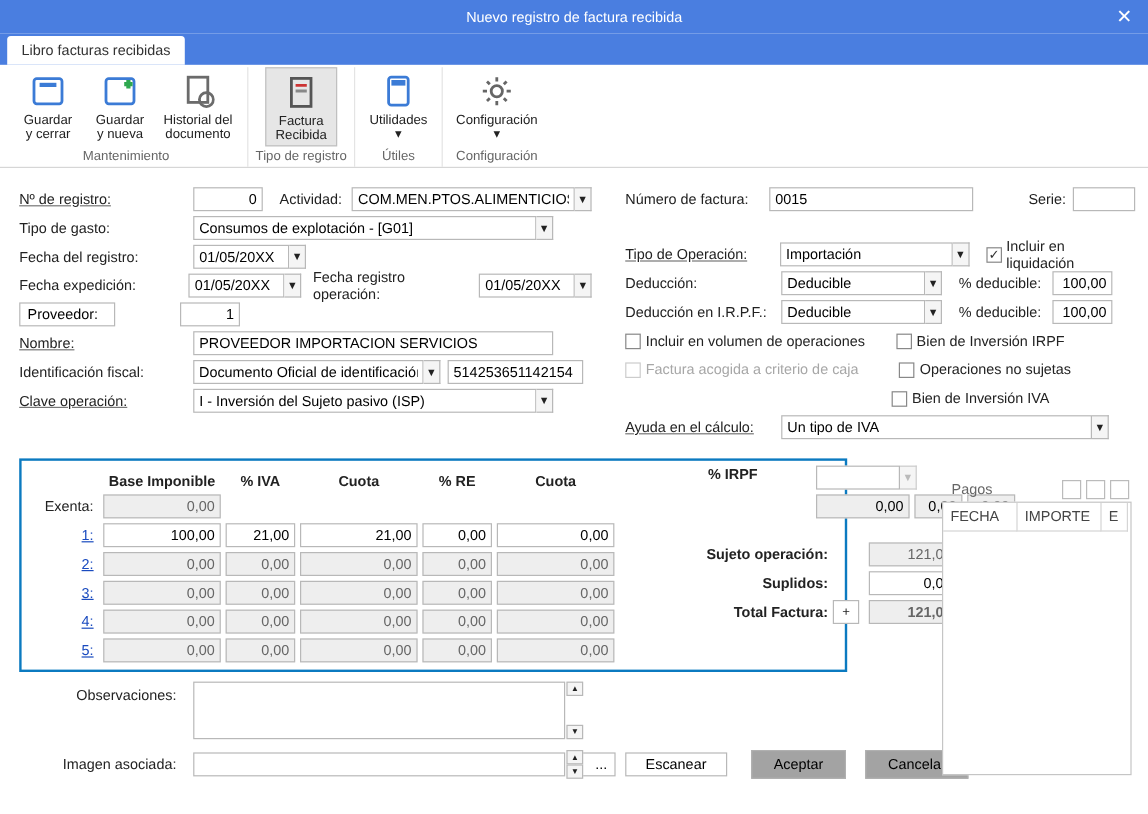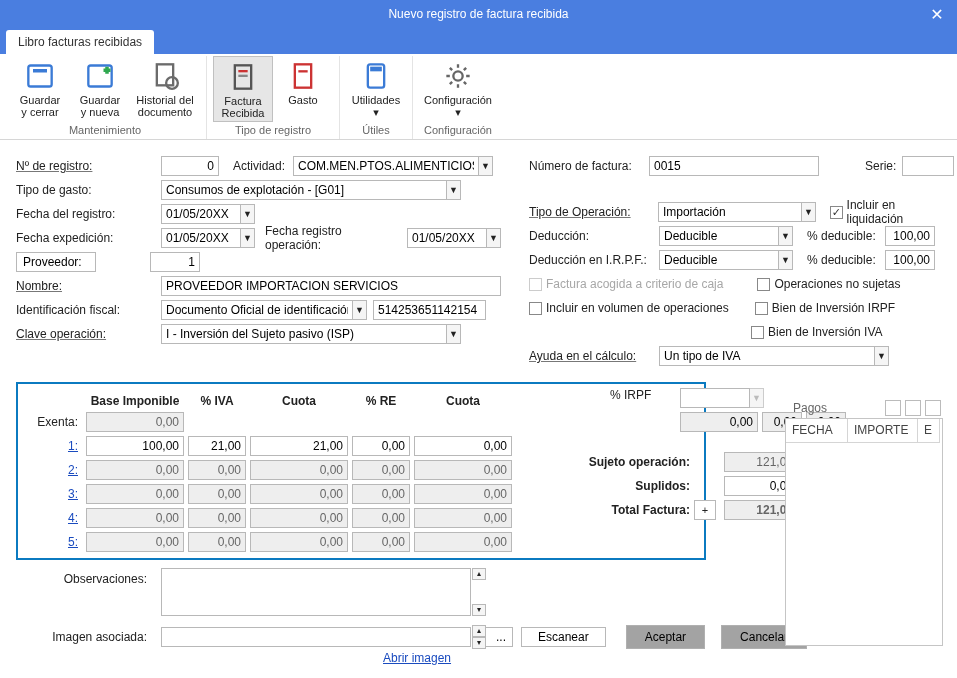--- a/index.html
+++ b/index.html
@@ -150,21 +150,21 @@
   .pagos-head .ttl{ font-size:12px; color:#666; padding-left:6px;}
   .pagos-tools { display:flex; gap:4px;}
   .pagos-tools .ic{ width:16px;height:16px; border:1px solid #bbb;}
   .pagos-table { border:1px solid #c5c5c5; height:228px; background:#fff;}
   .pagos-th { display:grid; grid-template-columns: 62px 70px 22px; height:24px;}
   .pagos-th div{ border-right:1px solid #d5d5d5; border-bottom:1px solid #d5d5d5; padding:4px 6px; font-size:12px; color:#444;}
   .cb { width:13px;height:13px;border:1px solid #888;display:inline-block;}
   .cb.chkd::after{content:"✓"; font-size:11px; position:relative; top:-2px; left:1px; color:#333;}
   .disabled-text{color:#a7a7a7;}
   .irpf-box{display:grid;grid-template-columns: 86px 78px 40px 40px 40px; gap:4px; margin-left:4px;align-items:center;}
-  .irpf-box .h{font-weight:400;height:20px;margin-left:20px;}
+  .irpf-box .h{font-weight:700;height:20px;}
   .irpf-box input{height:20px;border:1px solid #b8b8b8;text-align:right;padding:0 4px;font-size:12px;width:100%;}
   .irpf-box input.ro{background:#eeeeee;}
 </style>
 </head>
 <body>
 
 <div class="titlebar">
   <span>Nuevo registro de factura recibida</span>
   <div class="close">✕</div>
 </div>
@@ -209,28 +209,20 @@
     <div class="rbuttons">
       <div class="rbtn active">
         <svg class="ricon" viewBox="0 0 24 24">
             <rect x="5" y="2" width="14" height="20" fill="none" stroke="#555" stroke-width="2"></rect>
             <line x1="8" y1="7" x2="16" y2="7" stroke="#c33" stroke-width="2"></line>
             <line x1="8" y1="11" x2="16" y2="11" stroke="#888" stroke-width="2"></line>
           </svg>
         <span>Factura</span>
         <span>Recibida</span>
       </div>
-      <div class="rbtn">
-        <svg class="ricon" viewBox="0 0 24 24">
-            <rect x="5" y="2" width="14" height="20" fill="none" stroke="#c33" stroke-width="2"></rect>
-            <line x1="8" y1="8" x2="16" y2="8" stroke="#c33" stroke-width="2"></line>
-          </svg>
-        <span>Gasto</span>
-        <span></span>
-      </div>
     </div>
     <div class="rgrplabel">Tipo de registro</div>
   </div>
 
   <div class="rgroup">
     <div class="rbuttons">
       <div class="rbtn">
         <svg class="ricon" viewBox="0 0 24 24">
             <rect x="5" y="2" width="14" height="20" rx="2" fill="none" stroke="#3b7bd6" stroke-width="2"></rect>
             <rect x="7" y="4" width="10" height="4" fill="#3b7bd6"></rect>
@@ -287,21 +279,21 @@
         <input class="txt date" value="01/05/20XX" style="">
           <span class="dd">▼</span>
       </div>
       <div class="row">
         <button class="btnlink" style="width:80px;text-align:left;padding-left:6px;">Proveedor:</button>
         <span style="width:54px;"></span>
         <input class="txt small" style="width: 50px;" value="1">
       </div>
       <div class="row">
         <label class="lab u">Nombre:</label>
-        <input class="txt" style="width: 340px;" value="PROVEEDOR IMPORTACION SERVICIOS">
+        <input class="txt" style="width: 300px;" value="PROVEEDOR IMPORTACION SERVICIOS">
       </div>
       <div class="row">
         <label class="lab">Identificación fiscal:</label>
         <input class="txt" style="width: 192px;" value="Documento Oficial de identificación">
           <span class="dd">▼</span>
         <span style="width:6px"></span>
         <input class="txt" style="width: 113px;" value="514253651142154">
       </div>
       <div class="row">
         <label class="lab u">Clave operación:</label>
@@ -337,41 +329,41 @@
       </div>
       <div class="row">
         <label class="lab" style="width:130px">Deducción en I.R.P.F.:</label>
         <input class="txt" style="width: 120px;" value="Deducible">
           <span class="dd">▼</span>
         <span style="width:14px"></span>
         <label style="width:78px">% deducible:</label>
         <input class="txt" style="width: 50px; text-align: right;" value="100,00">
       </div>
       <div class="row">
+        <span class="cb"></span>
+        <span style="margin-left:4px">Incluir en  volumen de operaciones</span>
+        <span style="width:26px"></span>
+        <span class="cb"></span>
+        <span style="margin-left:4px">Bien de Inversión IRPF</span>
+      </div>
+      <div class="row">
         <span class="cb" style="border-color:#ccc"></span>
         <span class="disabled-text" style="margin-left:4px">Factura acogida a criterio de caja</span>
         <span style="width:34px"></span>
         <span class="cb"></span>
         <span style="margin-left:4px">Operaciones no sujetas</span>
       </div>
       <div class="row">
-        <span class="cb"></span>
-        <span style="margin-left:4px">Incluir en  volumen de operaciones</span>
-        <span style="width:26px"></span>
-        <span class="cb"></span>
-        <span style="margin-left:4px">Bien de Inversión IRPF</span>
-      </div>
-      <div class="row">
         <span style="width:222px"></span>
         <span class="cb"></span>
         <span style="margin-left:4px">Bien de Inversión IVA</span>
       </div>
       <div class="row">
         <label class="lab u" style="width:130px">Ayuda en el cálculo:</label>
-        <input class="txt" style="width: 216px;" value="Un tipo de IVA">
+        <input class="txt" style="width: 259px;" value="Un tipo de IVA">
           <span class="dd">▼</span>
       </div>
     </div>
   </div>
 
   <div class="ivabox">
     <div style="display:flex;">
       <div class="ivagrid" id="ivagrid">
           <div class="side"></div>
           <div class="hd">Base Imponible</div>
@@ -475,26 +467,20 @@
             </div>
         </div>
         <button class="btnlink" style="width:30px">...</button>
         <button class="btnlink">Escanear</button>
       </div>
       <div class="btnrow">
         <button class="btn">Aceptar</button>
         <button class="btn">Cancelar</button>
       </div>
     </div>
-    <div class="obs-row" style="margin-top:-4px">
-      <div class="obs-label"></div>
-      <div style="width:310px"></div>
-      <div style="width:30px"></div>
-      <span class="link" style="margin-left:-118px">Abrir imagen</span>
-    </div>
   </div>
 </div>
 
 <div class="pagos-panel">
   <div class="pagos-head">
     <span class="ttl">Pagos</span>
     <div class="pagos-tools">
       <span class="ic"></span>
       <span class="ic"></span>
       <span class="ic"></span>

